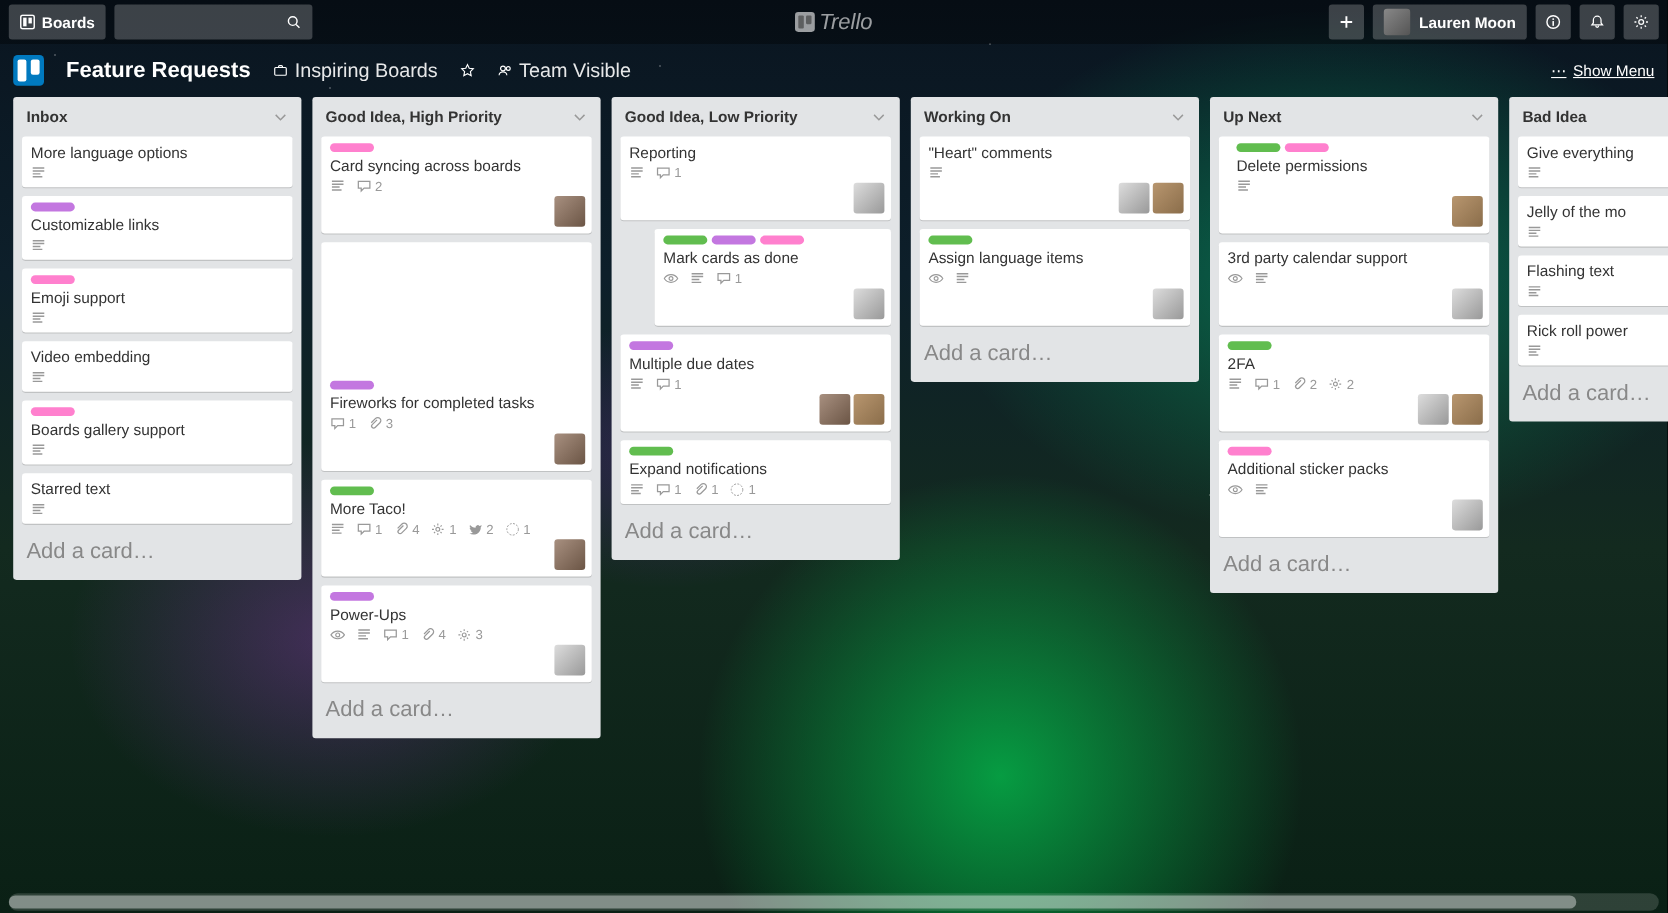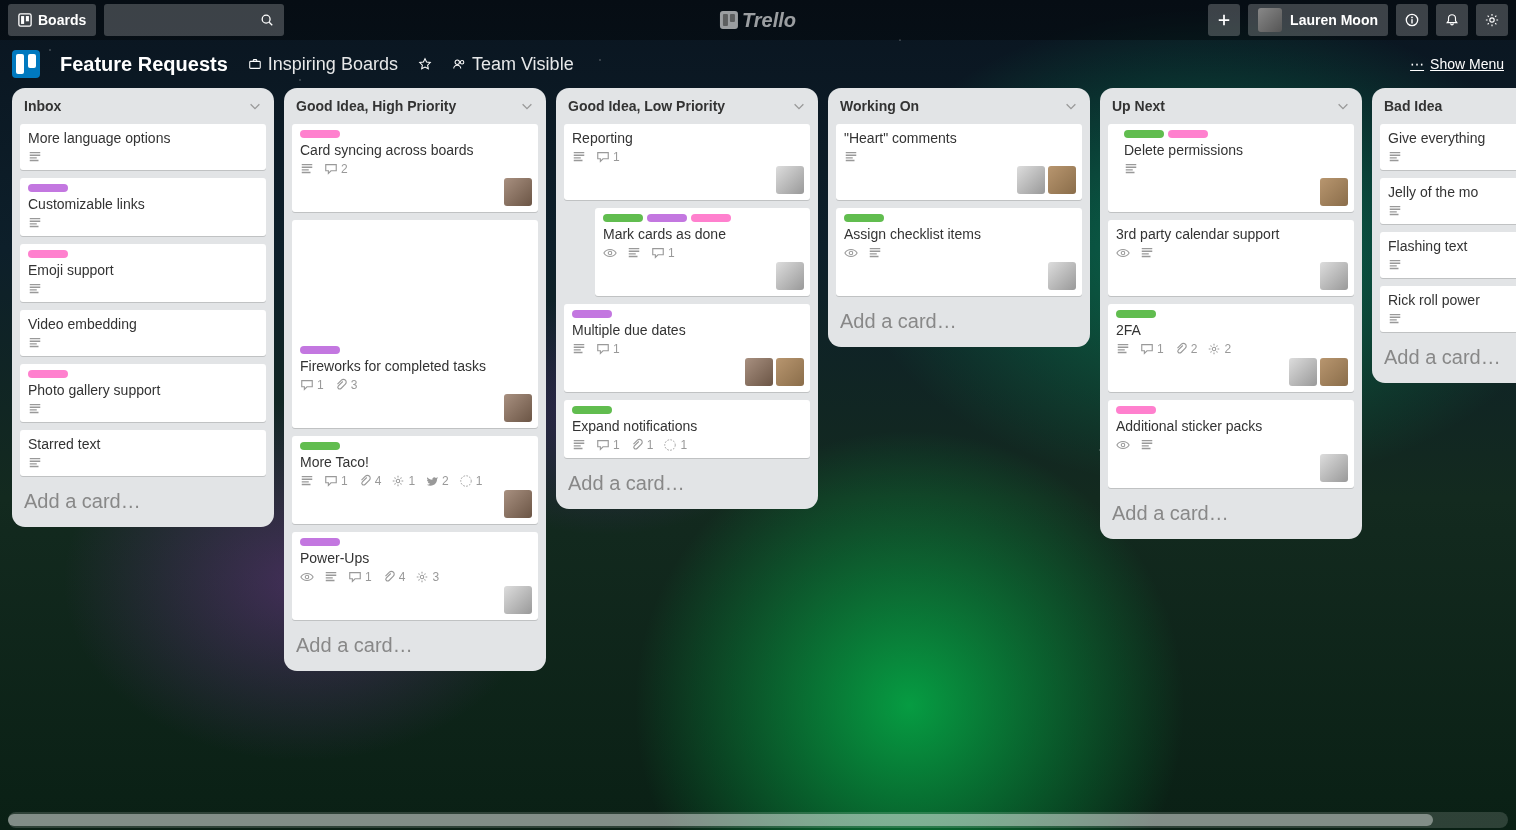--- a/index.html
+++ b/index.html
@@ -25,35 +25,35 @@
 radial-gradient(1px 1px at 200px 300px,#fff,transparent),
 radial-gradient(1px 1px at 500px 400px,#fff,transparent),
 radial-gradient(1px 1px at 800px 350px,#fff,transparent),
 radial-gradient(1px 1px at 1100px 450px,#fff,transparent),
 radial-gradient(1px 1px at 1400px 380px,#fff,transparent);
 opacity:0.6}
 .header{position:relative;height:40px;background:rgba(0,0,0,0.35);display:flex;align-items:center;padding:0 8px;gap:8px}
 .hbtn{background:rgba(255,255,255,0.22);border-radius:3px;height:32px;display:flex;align-items:center;padding:0 10px;color:#fff;font-size:14px;font-weight:700;cursor:pointer;gap:6px}
 .hbtn.icon-only{width:32px;justify-content:center;padding:0}
 .search{width:180px;position:relative;justify-content:flex-end}
-.logo{position:absolute;left:50%;transform:translateX(-50%);display:flex;align-items:center;gap:4px;color:rgba(255,255,255,0.6);font-style:italic;font-family:Georgia,serif;font-weight:700;font-size:20px}
+.logo{position:absolute;left:50%;transform:translateX(-50%);display:flex;align-items:center;gap:4px;color:rgba(255,255,255,0.6);font-style:italic;font-family:Georgia,serif;font-weight:400;font-size:20px}
 .logo-box{width:18px;height:18px;background:rgba(255,255,255,0.6);border-radius:3px;position:relative;display:inline-block}
 .logo-box::before{content:"";position:absolute;left:3px;top:3px;width:5px;height:12px;background:rgba(0,0,0,0.4);border-radius:1px}
 .logo-box::after{content:"";position:absolute;right:3px;top:3px;width:5px;height:8px;background:rgba(0,0,0,0.4);border-radius:1px}
 .spacer{flex:1}
 .avatar-sm{width:24px;height:24px;border-radius:3px;background:linear-gradient(135deg,#888,#555)}
 .boardbar{position:relative;height:48px;display:flex;align-items:center;padding:0 12px;gap:20px;color:#fff}
 .board-logo{width:28px;height:28px;background:#0079BF;border-radius:4px;position:relative}
 .board-logo::before{content:"";position:absolute;left:4px;top:4px;width:8px;height:20px;background:#fff;border-radius:2px}
 .board-logo::after{content:"";position:absolute;right:4px;top:4px;width:8px;height:14px;background:#fff;border-radius:2px}
 .board-title{font-size:20px;font-weight:700}
 .bb-item{display:flex;align-items:center;gap:6px;font-size:18px;color:rgba(255,255,255,0.9);cursor:pointer}
 .show-menu{margin-left:auto;text-decoration:underline;font-size:14px;display:flex;align-items:center;gap:6px}
 .board{position:relative;display:flex;gap:10px;padding:0 12px 10px;align-items:flex-start;overflow-x:auto}
-.list{background:#E2E4E6;border-radius:13px;width:262px;flex:0 0 262px;padding:8px;display:flex;flex-direction:column;gap:8px}
+.list{background:#E2E4E6;border-radius:3px;width:262px;flex:0 0 262px;padding:8px;display:flex;flex-direction:column;gap:8px}
 .list-header{display:flex;align-items:center;justify-content:space-between;padding:2px 4px}
 .list-title{font-size:14px;font-weight:700;color:#333}
 .list-menu{color:#999;cursor:pointer}
 .card{background:#fff;border-radius:3px;box-shadow:0 1px 0 rgba(0,0,0,0.15);padding:6px 8px 6px;cursor:pointer;position:relative}
 .card-cover{height:120px;margin:-6px -8px 6px;border-radius:3px 3px 0 0;background:#000 radial-gradient(circle at 30% 40%,rgba(255,220,150,0.8) 0,transparent 15%),radial-gradient(circle at 50% 35%,rgba(255,200,100,0.9) 0,transparent 18%),radial-gradient(circle at 70% 45%,rgba(255,210,120,0.7) 0,transparent 14%),radial-gradient(circle at 45% 60%,rgba(255,255,255,0.5) 0,transparent 10%)}
 .labels{display:flex;gap:4px;margin-bottom:4px}
 .label{width:40px;height:8px;border-radius:4px}
 .card-title{font-size:14px;color:#333;margin-bottom:4px}
 .badges{display:flex;align-items:center;gap:10px;color:#999;font-size:12px;flex-wrap:wrap}
 .badge{display:flex;align-items:center;gap:3px}
@@ -228,21 +228,21 @@
                 <path d="M2 3h12M2 6h12M2 9h8M2 12h10" stroke="#999" stroke-width="1.5"></path>
               </svg>
             </span>
           </span>
         </div>
       </div>
       <div class="card">
         <div class="labels">
           <span class="label" style="background:#FF80CE"></span>
         </div>
-        <div class="card-title">Photo gallery support</div>
+        <div class="card-title">Boards gallery support</div>
         <div class="badges">
           <span class="badge">
             <span class="ic">
               <svg viewBox="0 0 16 16">
                 <path d="M2 3h12M2 6h12M2 9h8M2 12h10" stroke="#999" stroke-width="1.5"></path>
               </svg>
             </span>
           </span>
         </div>
       </div>
@@ -593,21 +593,21 @@
         </div>
         <div class="members">
           <span class="member m2"></span>
           <span class="member m3"></span>
         </div>
       </div>
       <div class="card" style="padding-bottom: 36px;">
         <div class="labels">
           <span class="label" style="background:#61BD4F"></span>
         </div>
-        <div class="card-title">Assign checklist items</div>
+        <div class="card-title">Assign language items</div>
         <div class="badges">
           <span class="badge">
             <span class="ic">
               <svg viewBox="0 0 16 16">
                 <path d="M1 8s2.5-4 7-4 7 4 7 4-2.5 4-7 4-7-4-7-4z" fill="none" stroke="#999" stroke-width="1.2"></path>
                 <circle cx="8" cy="8" r="2" fill="none" stroke="#999" stroke-width="1.2"></circle>
               </svg>
             </span>
           </span>
           <span class="badge">

